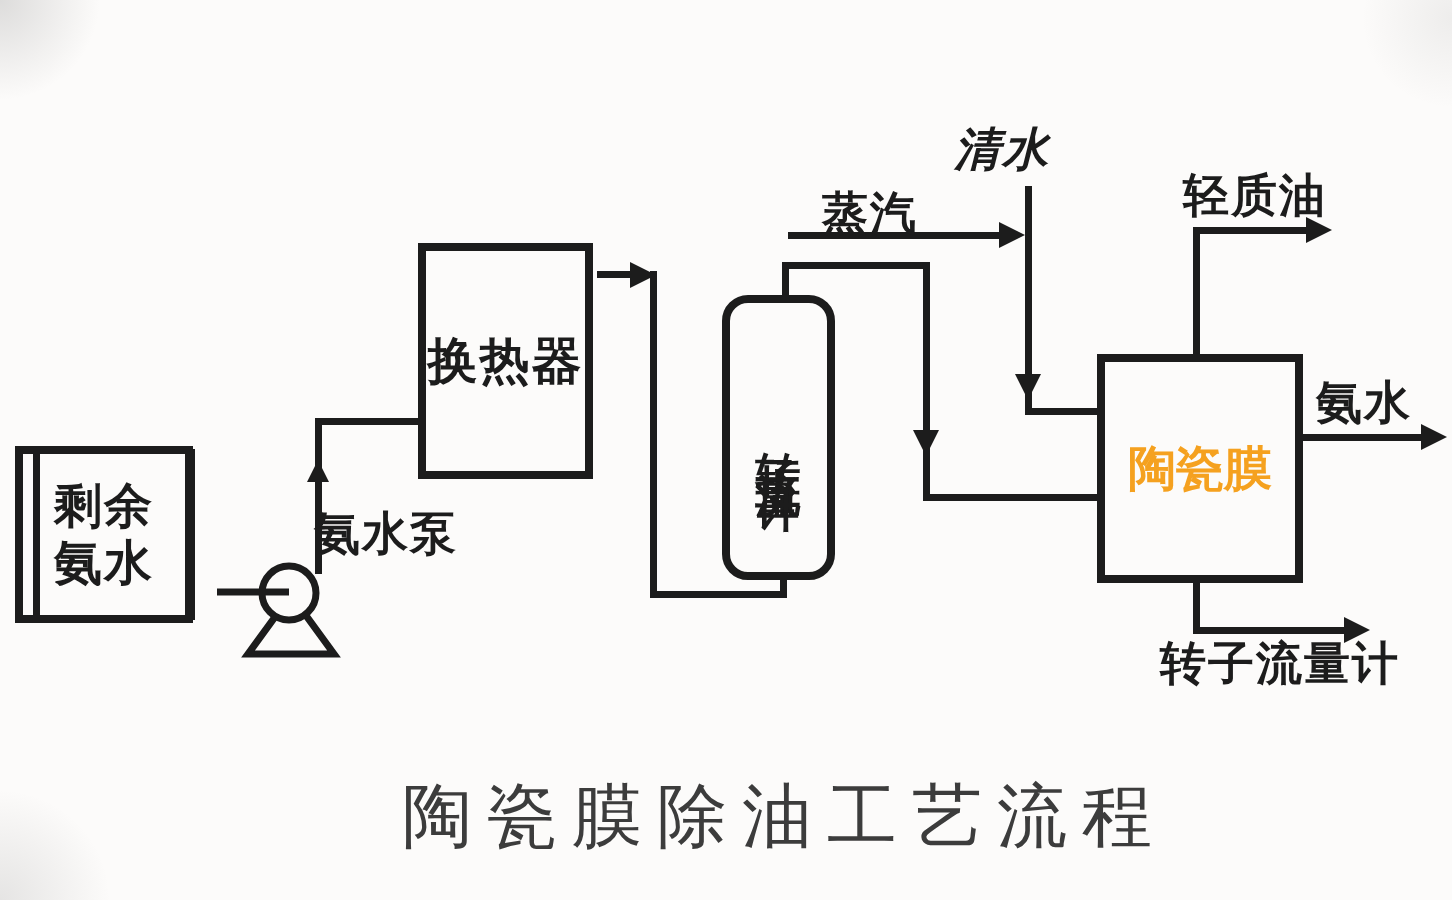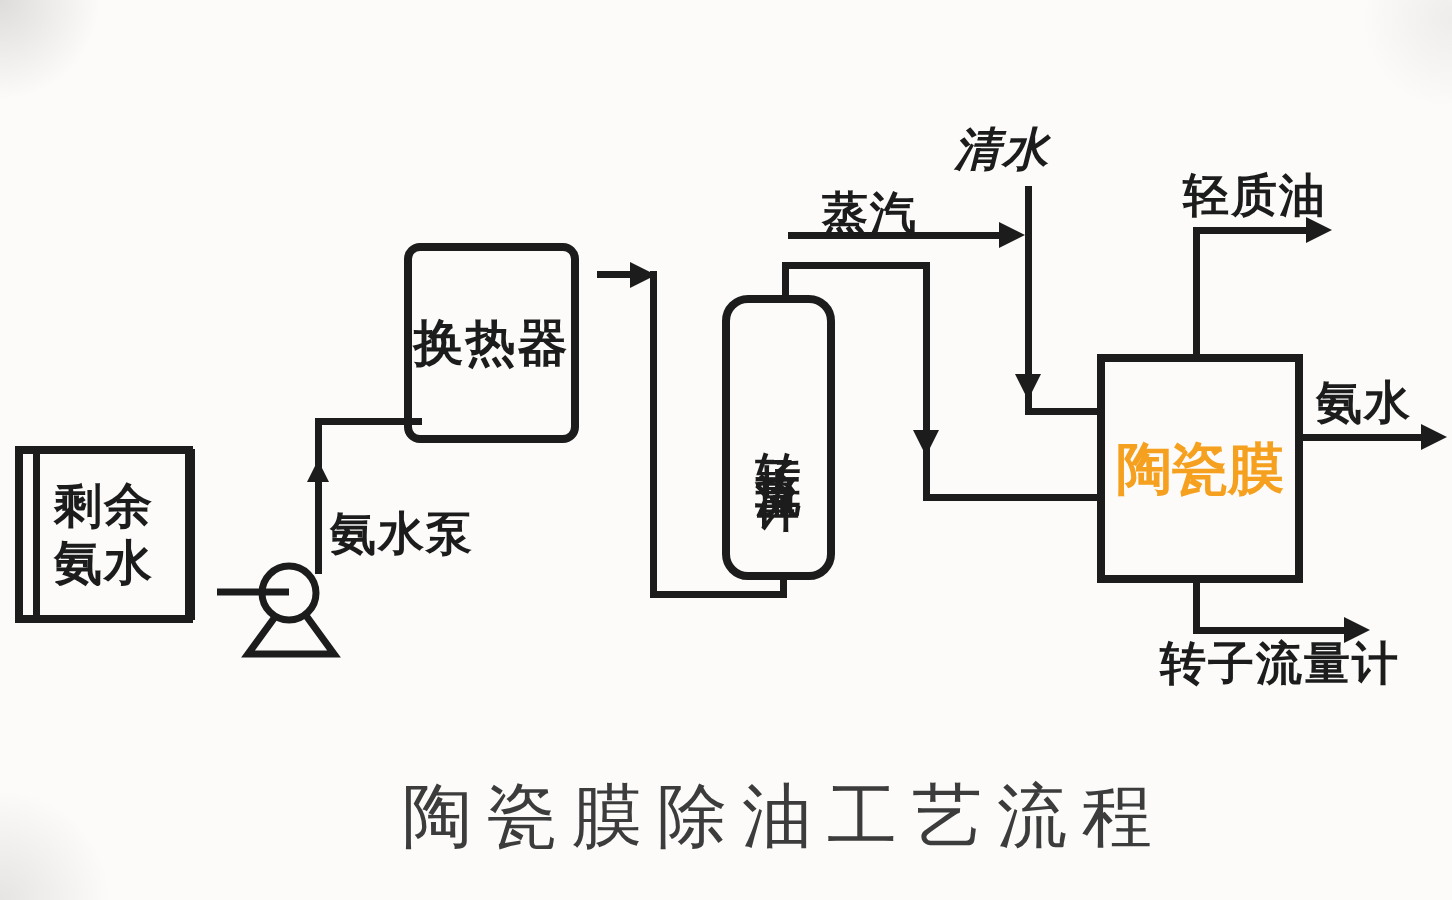--- a/index.html
+++ b/index.html
@@ -37,21 +37,21 @@
   .tank-text{
     color:var(--line);font-weight:700;font-size:48px;line-height:1.18;
     text-align:center;letter-spacing:2px;
   }
   .hx-text{color:var(--line);font-weight:700;font-size:50px;letter-spacing:2px;white-space:nowrap;}
   .rotameter-text{
     color:var(--line);font-weight:700;font-size:45px;letter-spacing:9px;
     writing-mode:vertical-rl;text-orientation:upright;white-space:nowrap;line-height:1;
   }
   .filter-text{
-    color:var(--filter-text);font-weight:700;font-size:56px;line-height:1.45;
+    color:var(--filter-text);font-weight:700;font-size:48px;line-height:1.45;
     text-align:right;white-space:nowrap;
   }
   .title{
     position:absolute;left:402px;top:770px;width:700px;text-align:left;
     font-family:"Liberation Serif","DejaVu Serif",serif;
     font-size:70px;letter-spacing:15px;color:var(--title-text);white-space:nowrap;
   }
   svg .stroke{stroke:var(--line);stroke-width:7;fill:none;}
 </style>
 </head>
@@ -66,27 +66,27 @@
     </div>
   </div>
   <div class="pipe" style="left:33px;top:449px;width:7px;height:171px;"></div>
   <div class="pipe" style="left:188px;top:449px;width:7px;height:171px;"></div>
 
   <svg style="position:absolute;left:210px;top:555px;" width="140" height="110">
     <path class="stroke" d="M81,40 L38,99 L124,99 Z"></path>
     <circle class="stroke" cx="79" cy="38" r="27" style="fill:var(--background);"></circle>
     <line class="stroke" x1="7" y1="37" x2="79" y2="37"></line>
   </svg>
-  <div class="lbl" style="left:330px;top:510px;">氨水泵</div>
+  <div class="lbl" style="left:314px;top:510px;">氨水泵</div>
 
   <div class="pipe" style="left:315px;top:418px;width:7px;height:156px;"></div>
   <div class="pipe" style="left:315px;top:418px;width:107px;height:7px;"></div>
   <div class="arrow up" style="left:307px;top:460px;"></div>
 
-  <div class="box" style="left:404px;top:243px;width:175px;height:200px;border-radius:16px;">
+  <div class="box" style="left:418px;top:243px;width:175px;height:236px;">
     <div class="hx-text">换热器</div>
   </div>
 
   <div class="pipe" style="left:597px;top:271px;width:38px;height:7px;"></div>
   <div class="arrow right" style="left:630px;top:262px;"></div>
   <div class="pipe" style="left:650px;top:271px;width:7px;height:327px;"></div>
   <div class="pipe" style="left:650px;top:591px;width:137px;height:7px;"></div>
   <div class="pipe" style="left:780px;top:576px;width:7px;height:22px;"></div>
 
   <div class="box" style="left:722px;top:295px;width:113px;height:285px;border-radius:26px;">

